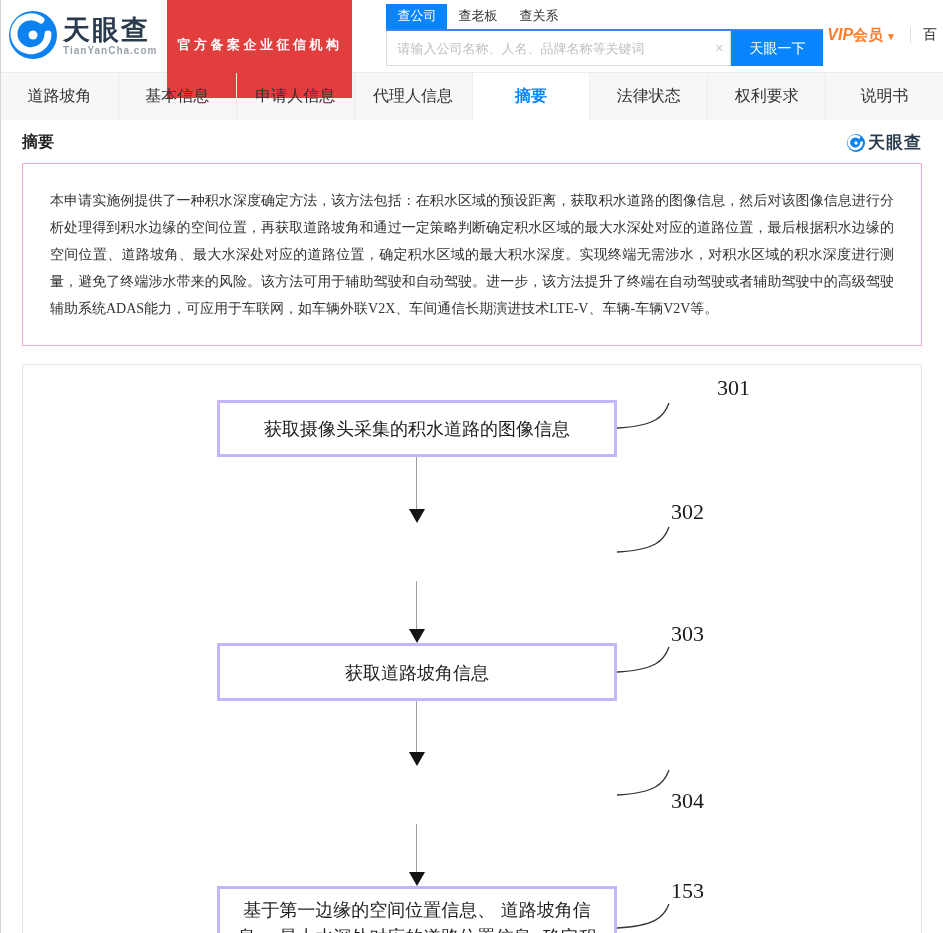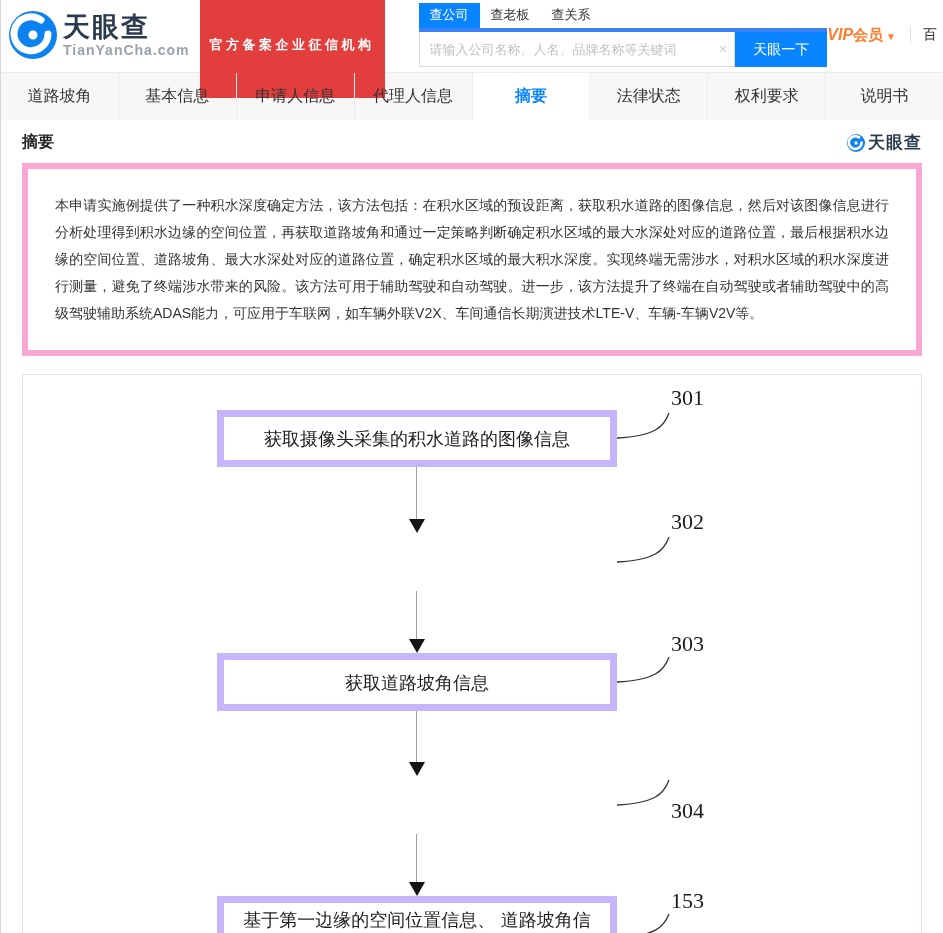--- a/index.html
+++ b/index.html
@@ -6,27 +6,27 @@
   html,body { width:943px; height:933px; overflow:hidden; background:#fff;
     font-family:"Liberation Sans", sans-serif; }
   .page { width:943px; height:933px; position:relative; border-left:1px solid #d6d6d6; }
 
   
   .topbar { height:70px; display:flex; align-items:center; padding:0 6px 0 8px; background:#fff; }
   .logo { display:flex; align-items:center; cursor:pointer; }
   .logo-icon { width:48px; height:48px; }
   .logo-text { margin-left:6px; }
   .logo-brand { font-size:27px; font-weight:bold; color:#2b3b4e; letter-spacing:2px; line-height:30px; }
-  .logo-domain { font-size:14px; color:#9aa2ab; font-weight:bold; letter-spacing:1px; }
+  .logo-domain { font-size:10px; color:#9aa2ab; font-weight:bold; letter-spacing:1px; }
   .badge { margin-left:10px; background:#e23e3e; color:#fff; padding:5px 8px; text-align:center; }
   .badge div { font-size:13px; font-weight:bold; line-height:19px; white-space:nowrap; }
   .badge .b2 { letter-spacing:3.5px; }
 
   .search { margin-left:34px; width:437px; }
-  .search-tabs { display:flex; border-bottom:4px solid #3b82f6; }
+  .search-tabs { display:flex; border-bottom:2px solid #3b82f6; }
   .search-tab { font-size:13px; color:#333; padding:3px 11px 4px; cursor:pointer; }
   .search-tab.active { background:#0884ff; color:#fff; }
   .search-row { display:flex; }
   .input-wrap { position:relative; flex:1; }
   .input-wrap input { width:100%; height:35px; border:1px solid #d9d9d9; border-top:none;
     padding:0 26px 0 10px; font-size:13px; color:#333; outline:none; }
   .input-wrap input::placeholder { color:#c0c0c0; }
   .clear-x { position:absolute; right:8px; top:9px; color:#c9c9c9; font-size:14px; cursor:pointer; }
   .search-btn { width:92px; height:35px; background:#0884ff; color:#fff; border:none;
     font-size:14px; cursor:pointer; }
@@ -46,42 +46,42 @@
   .nav-tab.active { background:#fff; color:#0884ff; font-weight:bold; border-right-color:#f2f2f2; }
 
   
   .section-head { display:flex; align-items:center; justify-content:space-between; padding:11px 21px 9px; }
   .section-title { font-size:16px; font-weight:bold; color:#222; }
   .watermark { display:flex; align-items:center; }
   .wm-icon { width:18px; height:18px; margin-right:3px; }
   .wm-text { font-size:17px; font-weight:bold; color:#2b3b4e; letter-spacing:1px; }
 
   
-  .abstract { margin:0 21px 18px; border:6px solid #f9a8d4; padding:23px 27px;
-    font-size:14px; line-height:27px; color:#333; text-align:justify; }
+  .abstract { margin:0 21px 18px; border:1px solid #f9a8d4; padding:23px 27px;
+    font-size:14px; line-height:27px; color:#333; text-align:justify;font-family:Liberation Serif, serif; }
 
   
   .flowchart { margin:0 21px; border:1px solid #dde6f0; position:relative; height:610px; overflow:hidden; background:#fff; }
   .curves { position:absolute; left:0; top:0; width:899px; height:610px; }
-  .fc-box { position:absolute; left:194px; width:400px; border:7px solid #c4b5fd; background:#fff;
+  .fc-box { position:absolute; left:194px; width:400px; border:3px solid #c4b5fd; background:#fff;
     display:flex; align-items:center; justify-content:center; text-align:center;
     font-family:"DejaVu Serif","Liberation Serif",serif; font-size:18px; line-height:27px;
     color:#1c1c1c; padding:2px 10px; }
   .fc-num { position:absolute; left:648px; font-family:"Liberation Serif",serif;
     font-size:22px; color:#1a1a1a; }
   .fc-line { position:absolute; left:393px; width:1px; background:#9aa0a6; }
   .fc-arrow { position:absolute; left:386px; width:0; height:0;
     border-left:8px solid transparent; border-right:8px solid transparent;
     border-top:14px solid #141414; }
   .b1 { top:35px;  height:57px; }
   .b2 { top:158px; height:58px; }
   .b3 { top:278px; height:58px; }
   .b4 { top:401px; height:58px; }
   .b5 { top:521px; height:100px; }
-  .n1 { top:10px; }  .n2 { top:134px; } .n3 { top:256px; } .n4 { top:379px;margin-top:44px; } .n5 { top:513px; }
+  .n1 { top:10px;margin-left:46px; }  .n2 { top:134px; } .n3 { top:256px; } .n4 { top:379px;margin-top:44px; } .n5 { top:513px; }
   .l1 { top:92px;  height:52px; } .a1 { top:144px; }
   .l2 { top:216px; height:48px; } .a2 { top:264px; }
   .l3 { top:336px; height:51px; } .a3 { top:387px; }
   .l4 { top:459px; height:48px; } .a4 { top:507px; }
 </style>
 </head>
 <body>
 
 <div class="page">
 

